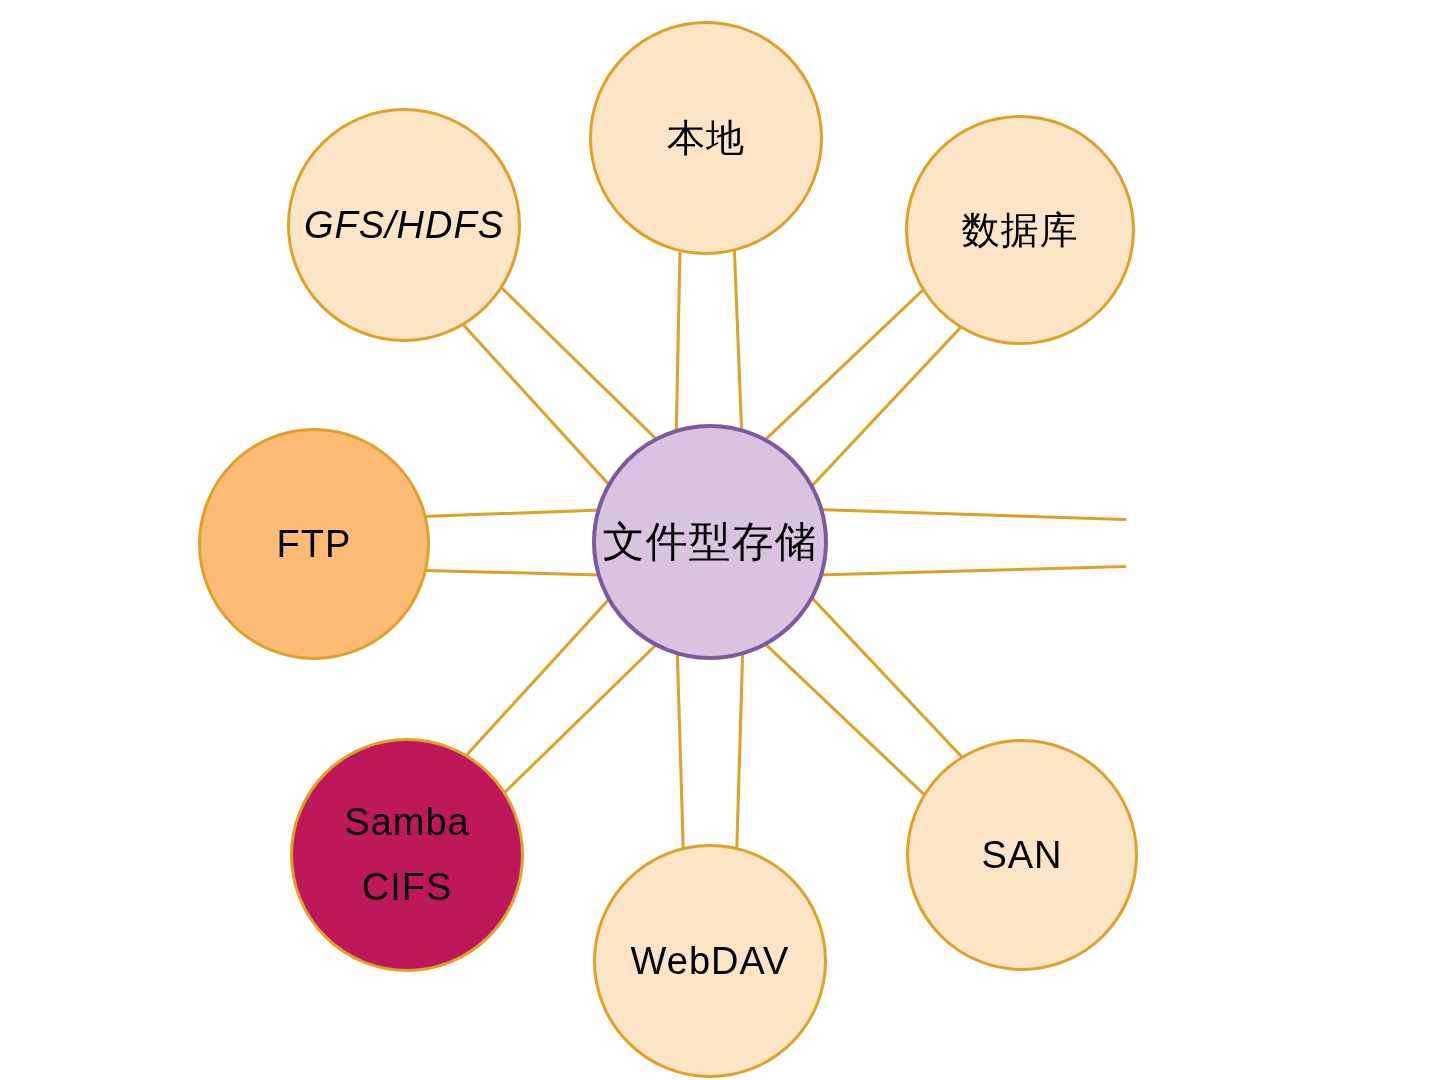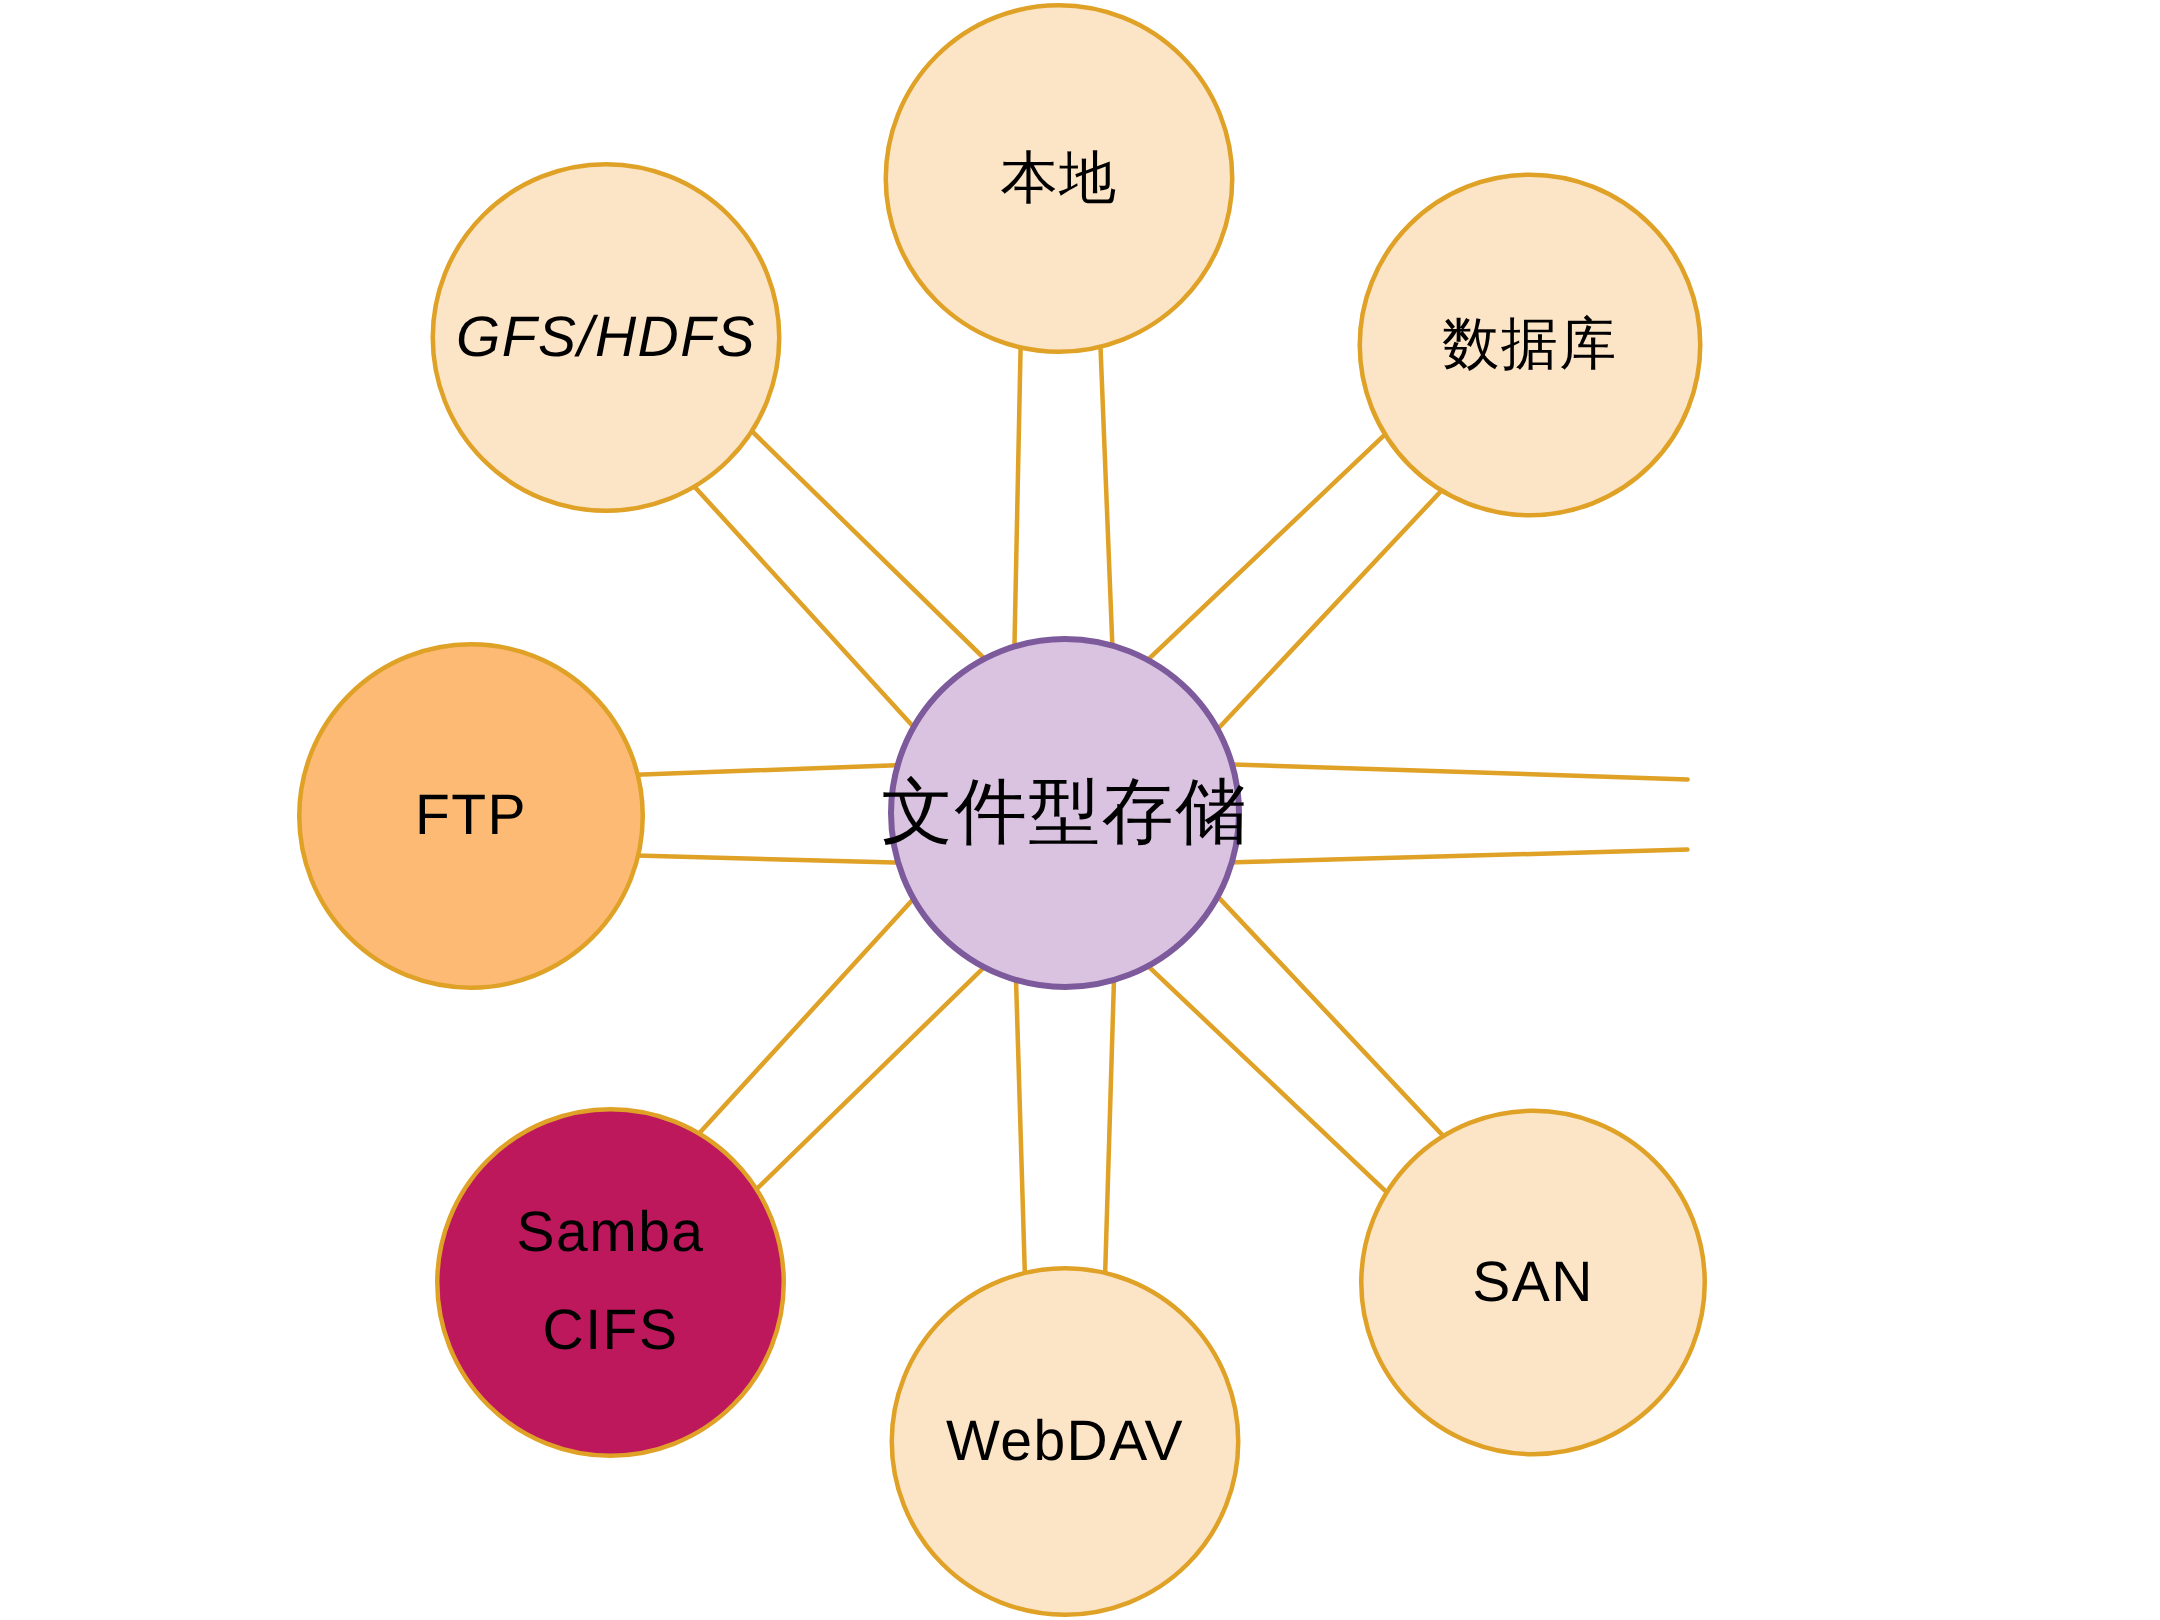--- a/index.html
+++ b/index.html
@@ -42,21 +42,21 @@
     font-size: 38px;
     font-weight: 500;
     line-height: 1.7;
     letter-spacing: 1px;
     white-space: nowrap;
   }
   .node.center-node {
     border-width: 4px;
   }
   .node.center-node .node-label-line {
-    font-size: 48px;
+    font-size: 42px;
     font-weight: 500;
   }
 </style>
 </head>
 <body>
 
 <div class="canvas">
   <svg class="edges-svg" viewBox="0 0 1440 1080" xmlns="http://www.w3.org/2000/svg">
       <line x1="674.0016482007151" y1="542.3444818353998" x2="682.6010713304648" y2="124.2239131930099" stroke="#dfa126" stroke-width="3" stroke-linecap="round"></line>
       <line x1="745.9983517992849" y1="541.6555181646002" x2="729.3989286695352" y2="123.7760868069901" stroke="#dfa126" stroke-width="3" stroke-linecap="round"></line>
@@ -68,21 +68,21 @@
       <line x1="684.5034591622393" y1="567.4150822408349" x2="1005.4272484554556" y2="871.5198034565427" stroke="#dfa126" stroke-width="3" stroke-linecap="round"></line>
       <line x1="746" y1="542" x2="733.4" y2="961" stroke="#dfa126" stroke-width="3" stroke-linecap="round"></line>
       <line x1="674" y1="542" x2="686.6" y2="961" stroke="#dfa126" stroke-width="3" stroke-linecap="round"></line>
       <line x1="735.8656803118274" y1="567.0393007491492" x2="423.8126922026878" y2="871.275545486947" stroke="#dfa126" stroke-width="3" stroke-linecap="round"></line>
       <line x1="684.1343196881726" y1="516.9606992508508" x2="390.1873077973122" y2="838.724454513053" stroke="#dfa126" stroke-width="3" stroke-linecap="round"></line>
       <line x1="710.1818158629897" y1="577.9995408719607" x2="314.11818031094333" y2="567.3997015667744" stroke="#dfa126" stroke-width="3" stroke-linecap="round"></line>
       <line x1="709.8181841370103" y1="506.0004591280393" x2="313.88181968905667" y2="520.6002984332256" stroke="#dfa126" stroke-width="3" stroke-linecap="round"></line>
       <line x1="684.0987318168307" y1="567.0024860064663" x2="387.16417568093993" y2="241.25161590420308" stroke="#dfa126" stroke-width="3" stroke-linecap="round"></line>
       <line x1="735.9012681831693" y1="516.9975139935337" x2="420.83582431906007" y2="208.74838409579692" stroke="#dfa126" stroke-width="3" stroke-linecap="round"></line>
     </svg>
-<div class="node" style="left: 589px; top: 2px; width: 234px; height: 234px; background: rgb(252, 228, 198); border-color: rgb(223, 161, 38);">
+<div class="node" style="left: 589px; top: 21px; width: 234px; height: 234px; background: rgb(252, 228, 198); border-color: rgb(223, 161, 38);">
       <div class="node-label-line">本地</div>
     </div>
     <div class="node" style="left: 905px; top: 115px; width: 230px; height: 230px; background: rgb(252, 228, 198); border-color: rgb(223, 161, 38);">
       <div class="node-label-line">数据库</div>
     </div>
     <div class="node" style="left: 906px; top: 739px; width: 232px; height: 232px; background: rgb(252, 228, 198); border-color: rgb(223, 161, 38);">
       <div class="node-label-line">SAN</div>
     </div>
     <div class="node" style="left: 593px; top: 844px; width: 234px; height: 234px; background: rgb(252, 228, 198); border-color: rgb(223, 161, 38); justify-content: center;">
       <div class="node-label-line">WebDAV</div>

